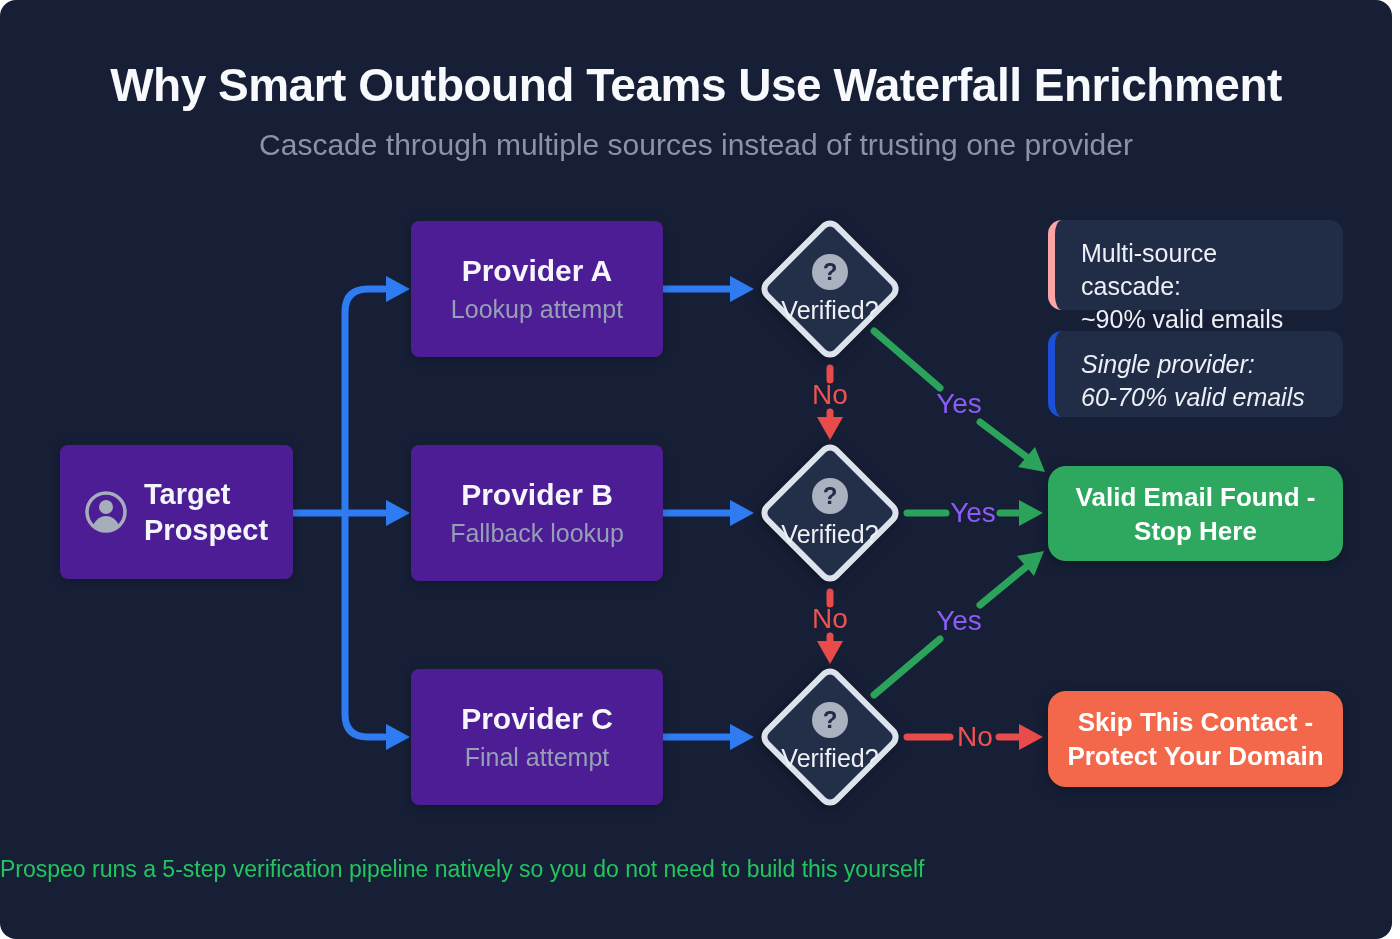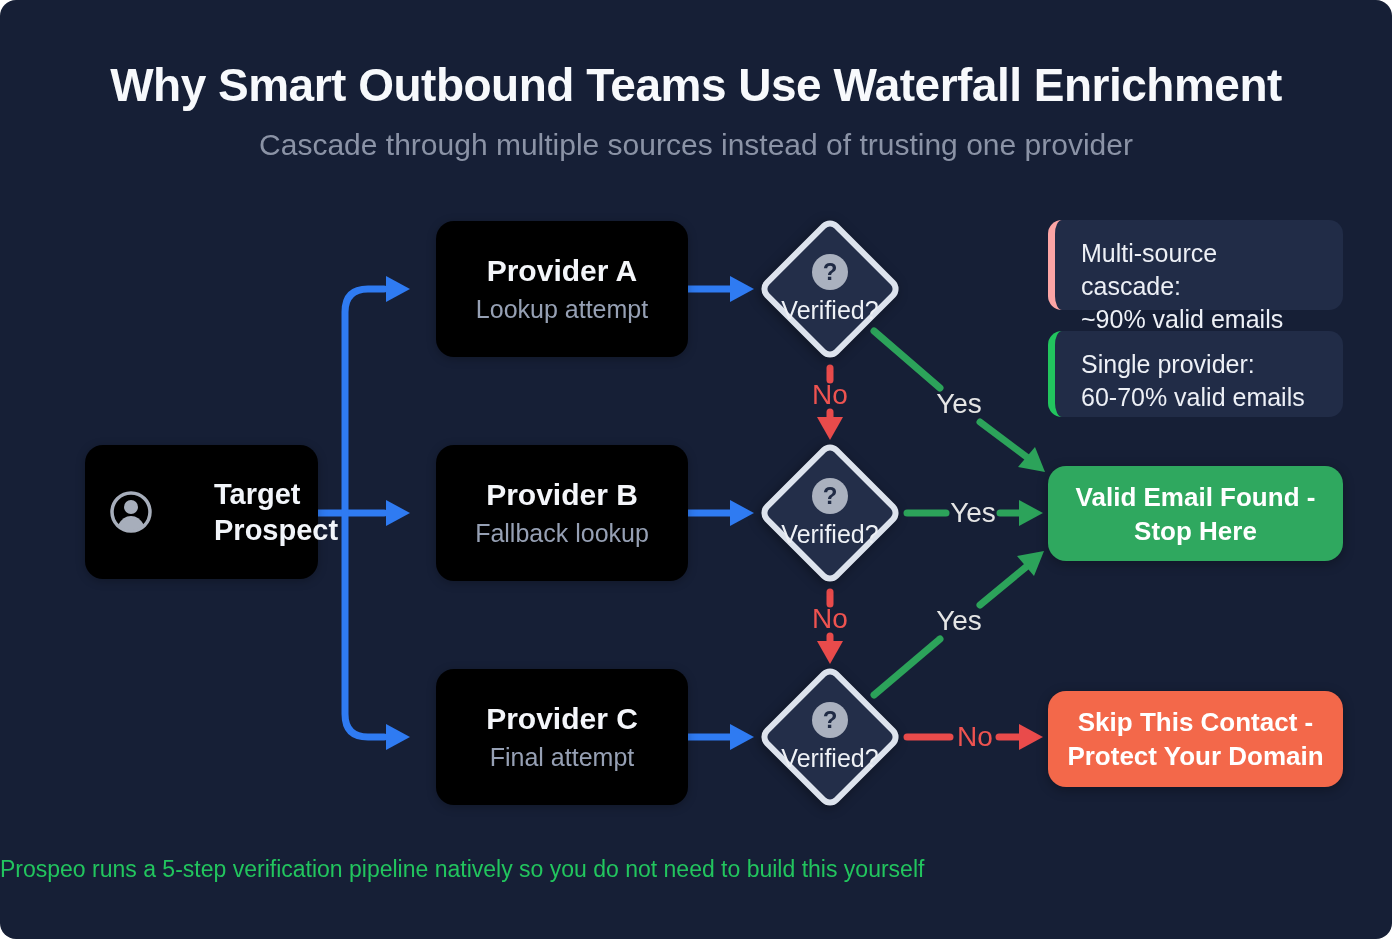--- a/index.html
+++ b/index.html
@@ -11,25 +11,24 @@
   .title {
     position:absolute; left:0; top:58px; width:100%;
     text-align:center; color:#f7f9fc; font-size:46px; font-weight:700; letter-spacing:-0.5px;
   }
   .subtitle {
     position:absolute; left:0; top:128px; width:100%;
     text-align:center; color:#8b93a6; font-size:30px; font-weight:400;
   }
   
   .card {
-    position:absolute; background:#000000; border-radius:18px;
+    position:absolute; background:#4c1d95; border-radius:8px;
     box-shadow:0 2px 10px rgba(0,0,0,0.25);
-    margin-left:25px;
-  }
-  .target-node { left:60px; top:445px; width:233px; height:134px; display:flex; align-items:center; padding:0 0 0 24px; box-sizing:border-box;gap:45px; }
+  }
+  .target-node { left:60px; top:445px; width:233px; height:134px; display:flex; align-items:center; padding:0 0 0 24px; box-sizing:border-box; }
   .target-node .label { color:#f2f5fa; font-size:29px; font-weight:700; line-height:36px; margin-left:16px; width:120px; }
   .person-icon { flex:0 0 44px; width:44px; height:44px; }
 
   .provider { left:411px; width:252px; height:136px; display:flex; flex-direction:column; align-items:center; justify-content:center; }
   .provider .name { color:#f4f6fa; font-size:30px; font-weight:700; }
   .provider .desc { color:#96a0b4; font-size:25px; margin-top:7px; }
   .provider-a { top:221px; }
   .provider-b { top:445px; }
   .provider-c { top:669px; }
 
@@ -51,35 +50,35 @@
   }
   .diamond-content .q-label { color:#eef1f6; font-size:25px; }
 
   
   .stat-card {
     position:absolute; left:1048px; width:295px; box-sizing:border-box;
     background:#212c47; border-radius:14px; padding:17px 20px 17px 26px;
     color:#edf0f6; font-size:25px; line-height:33px;
   }
   .stat-green { top:220px; height:90px; border-left:7px solid #fca5a5; }
-  .stat-red   { top:331px; height:86px; border-left:7px solid #22c55e; }
+  .stat-red   { top:331px; height:86px; border-left:7px solid #1d4ed8;font-style:italic; }
 
   
   .outcome {
     position:absolute; left:1048px; width:295px; border-radius:18px;
     display:flex; flex-direction:column; align-items:center; justify-content:center;
     color:#ffffff; font-size:26px; font-weight:700; line-height:34px; text-align:center;
     box-shadow:0 3px 12px rgba(0,0,0,0.3);
   }
   .outcome-success { top:466px; height:95px; background:#2fa85f; }
   .outcome-failure { top:691px; height:96px; background:#f3684a; }
 
   
   .edge-label { position:absolute; transform:translate(-50%,-50%); font-size:28px; font-weight:400; }
-  .edge-yes { color:#e5e5e5;text-align:center; }
+  .edge-yes { color:#8b5cf6;text-align:center; }
   .edge-no  { color:#ee5350; }
 
   
   .arrows { position:absolute; left:0; top:0; pointer-events:none; }
 
   .footer {
     position:absolute; left:0; top:856px; width:100%;
     color:#22c55e; font-size:23px;
   }
 </style>

